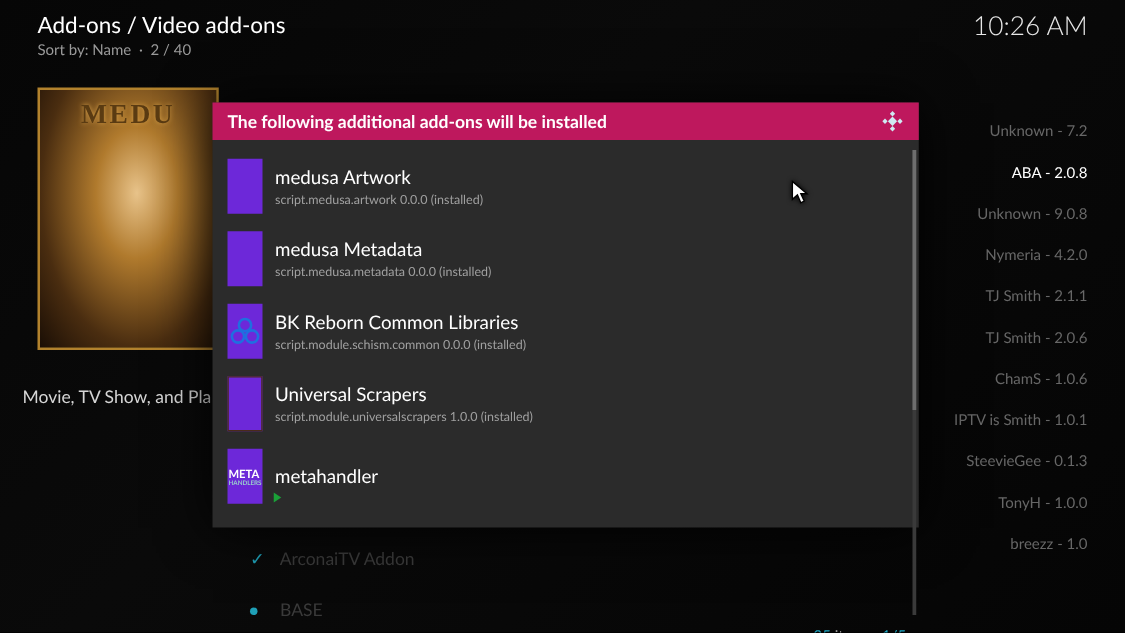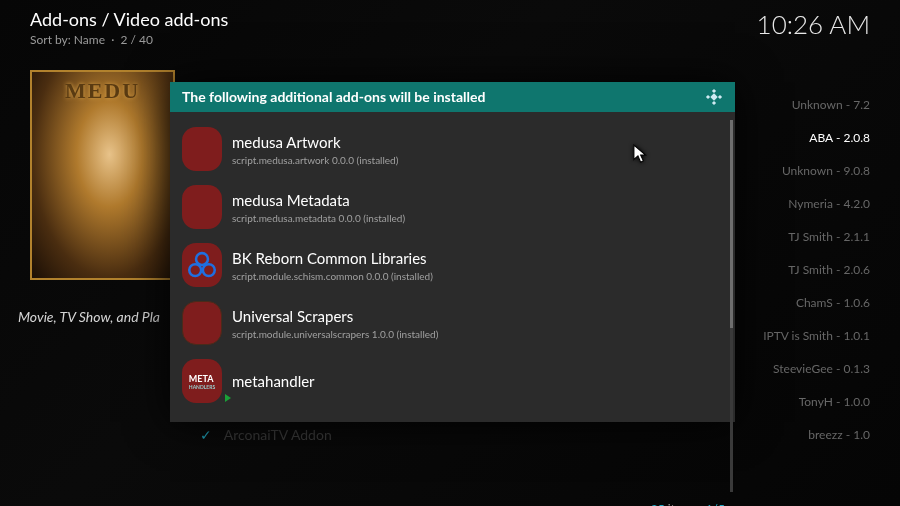--- a/index.html
+++ b/index.html
@@ -4,53 +4,53 @@
 <style>
 * { margin: 0; padding: 0; box-sizing: border-box; font-family: "Lato", "Helvetica Neue", Arial, sans-serif; }
 html, body { width: 900px; height: 506px; overflow: hidden; background: #000; color: #fff; }
 
 #stage { position: relative; width: 900px; height: 506px; background: linear-gradient(135deg,#060606 0%,#0a0a0a 40%,#050505 100%); }
 
 
 .hdr { position: absolute; top: 8px; left: 30px; }
 .hdr-title { font-size: 18px; font-weight: 400; color: #fff; }
 .hdr-sub   { font-size: 12px; color: #9a9a9a; margin-top: 2px; }
-.clock { position: absolute; top: 8px; right: 30px; font-size: 26px; font-weight: 300; color: #e8e8e8; }
+.clock { position: absolute; top: 8px; right: 30px; font-size: 21px; font-weight: 300; color: #e8e8e8; }
 
 
 .poster { position: absolute; top: 70px; left: 30px; width: 145px; height: 210px; border: 2px solid #b2822d; background:
   radial-gradient(ellipse at 55% 40%, #e8c38a 0%, #b07a2d 30%, #4a2d10 70%, #1a0e05 100%); overflow:hidden; }
 .poster::after{content:"MEDU"; position:absolute; top:6px; left:50%; transform:translateX(-50%); font-size:22px; font-weight:700; letter-spacing:2px; color:#5a3b12; text-shadow:0 0 4px #d9a24a; font-family:serif;}
-.addon-tagline { position: absolute; top: 308px; left: 18px; font-size: 14px; color: #d6d6d6; font-style: italic; }
+.addon-tagline { position: absolute; top: 308px; left: 18px; font-size: 14px; color: #d6d6d6; }
 
 
 .side { position:absolute; top:88px; right:30px; width:140px; text-align:right; }
 .side-row { font-size:12px; color:#676767; padding:9px 0; }
 .side-row.sel { color:#fff; }
 
 
 .bg-list { position:absolute; top:420px; left:200px; color:#3a3a3a; font-size:14px; }
-.bg-list .row { padding:6px 0; }
+.bg-list .row { padding:6px 0;margin-top:12px; }
 .bg-list .dot{display:inline-block;width:6px;height:6px;border-radius:50%;background:#1fa0b7;margin-right:18px;vertical-align:middle;}
 .bg-list .chk::before{content:"✓";color:#1fa0b7;margin-right:12px;}
 
 
 .dialog { position:absolute; top:82px; left:170px; width:565px; height:340px; background:#2b2b2b; box-shadow:0 0 40px rgba(0,0,0,.9); }
-.dlg-title { height:30px; background:#0f766e; color:#fff; font-size:14px; font-weight:700; line-height:30px; padding:0 12px; display:flex; justify-content:space-between; align-items:center; }
+.dlg-title { height:30px; background:#be185d; color:#fff; font-size:14px; font-weight:700; line-height:30px; padding:0 12px; display:flex; justify-content:space-between; align-items:center; }
 .kodi-logo svg{width:18px;height:18px;display:block;}
 
 .dlg-body { position:absolute; top:30px; left:0; right:0; bottom:0; display:flex;flex-direction:column; }
 .list-col { flex: 0 0 408px; padding:8px 0 22px 8px; position:relative; overflow:hidden; }
 .btn-col  { flex: 1; padding:10px 10px 0 6px; }
 
 .scroll { position:absolute; top:8px; right:2px; width:3px; bottom:28px; background:#3a3a3a; }
 .scroll .thumb { position:absolute; top:0; width:100%; height:56%; background:#6e6e6e; }
 
 .item { display:flex; align-items:center; padding:6px 10px 6px 4px; min-height:58px; }
-.item .ic { width:40px; height:44px; margin-right:10px; flex:none; border-radius:14px; background:#7f1d1d; display:flex; align-items:center; justify-content:center; }
+.item .ic { width:28px; height:44px; margin-right:10px; flex:none; border-radius:0; background:#6d28d9; display:flex; align-items:center; justify-content:center; }
 .item .txt .t1{ font-size:15px; color:#fff; }
 .item .txt .t2{ font-size:10px; color:#a0a0a0; margin-top:3px; }
 
 .ic-medusa{background:radial-gradient(circle at 50% 40%,#d7e6da 0%,#7aa18a 35%,#2d4b3c 70%,#0d1a14 100%);}
 .ic-bk{background:#1b1b1b;}
 .ic-bk svg{width:34px;height:34px;}
 .ic-univ{background:radial-gradient(circle at 50% 50%,#4a2014 0%,#1a0b07 70%); border:1px solid #4a2a1a;}
 .ic-meta{background:#000;}
 .ic-meta span{font-size:9px;color:#fff;font-weight:700;letter-spacing:0;}
 .ic-meta .sub{font-size:5px;display:block;color:#9cc;}
@@ -95,20 +95,21 @@
       <div class="side-row">TJ Smith - 2.0.6</div>
       <div class="side-row">ChamS - 1.0.6</div>
       <div class="side-row">IPTV is Smith - 1.0.1</div>
       <div class="side-row">SteevieGee - 0.1.3</div>
       <div class="side-row">TonyH - 1.0.0</div>
       <div class="side-row">breezz - 1.0</div>
     </div>
 
   <div class="bg-list" id="bglist">
       <div class="row chk"><span>ArconaiTV Addon</span></div>
+      <div class="row"><span class="dot"></span><span>BASE</span></div>
     </div>
 
   <div class="dialog">
     <div class="dlg-title">
       <span>The following additional add-ons will be installed</span>
       <span class="kodi-logo">
         <svg viewBox="0 0 24 24">
             <g fill="#cfeaf2">
               <rect x="10" y="2" width="4" height="4" transform="rotate(45 12 4)"></rect>
               <rect x="10" y="18" width="4" height="4" transform="rotate(45 12 20)"></rect>

